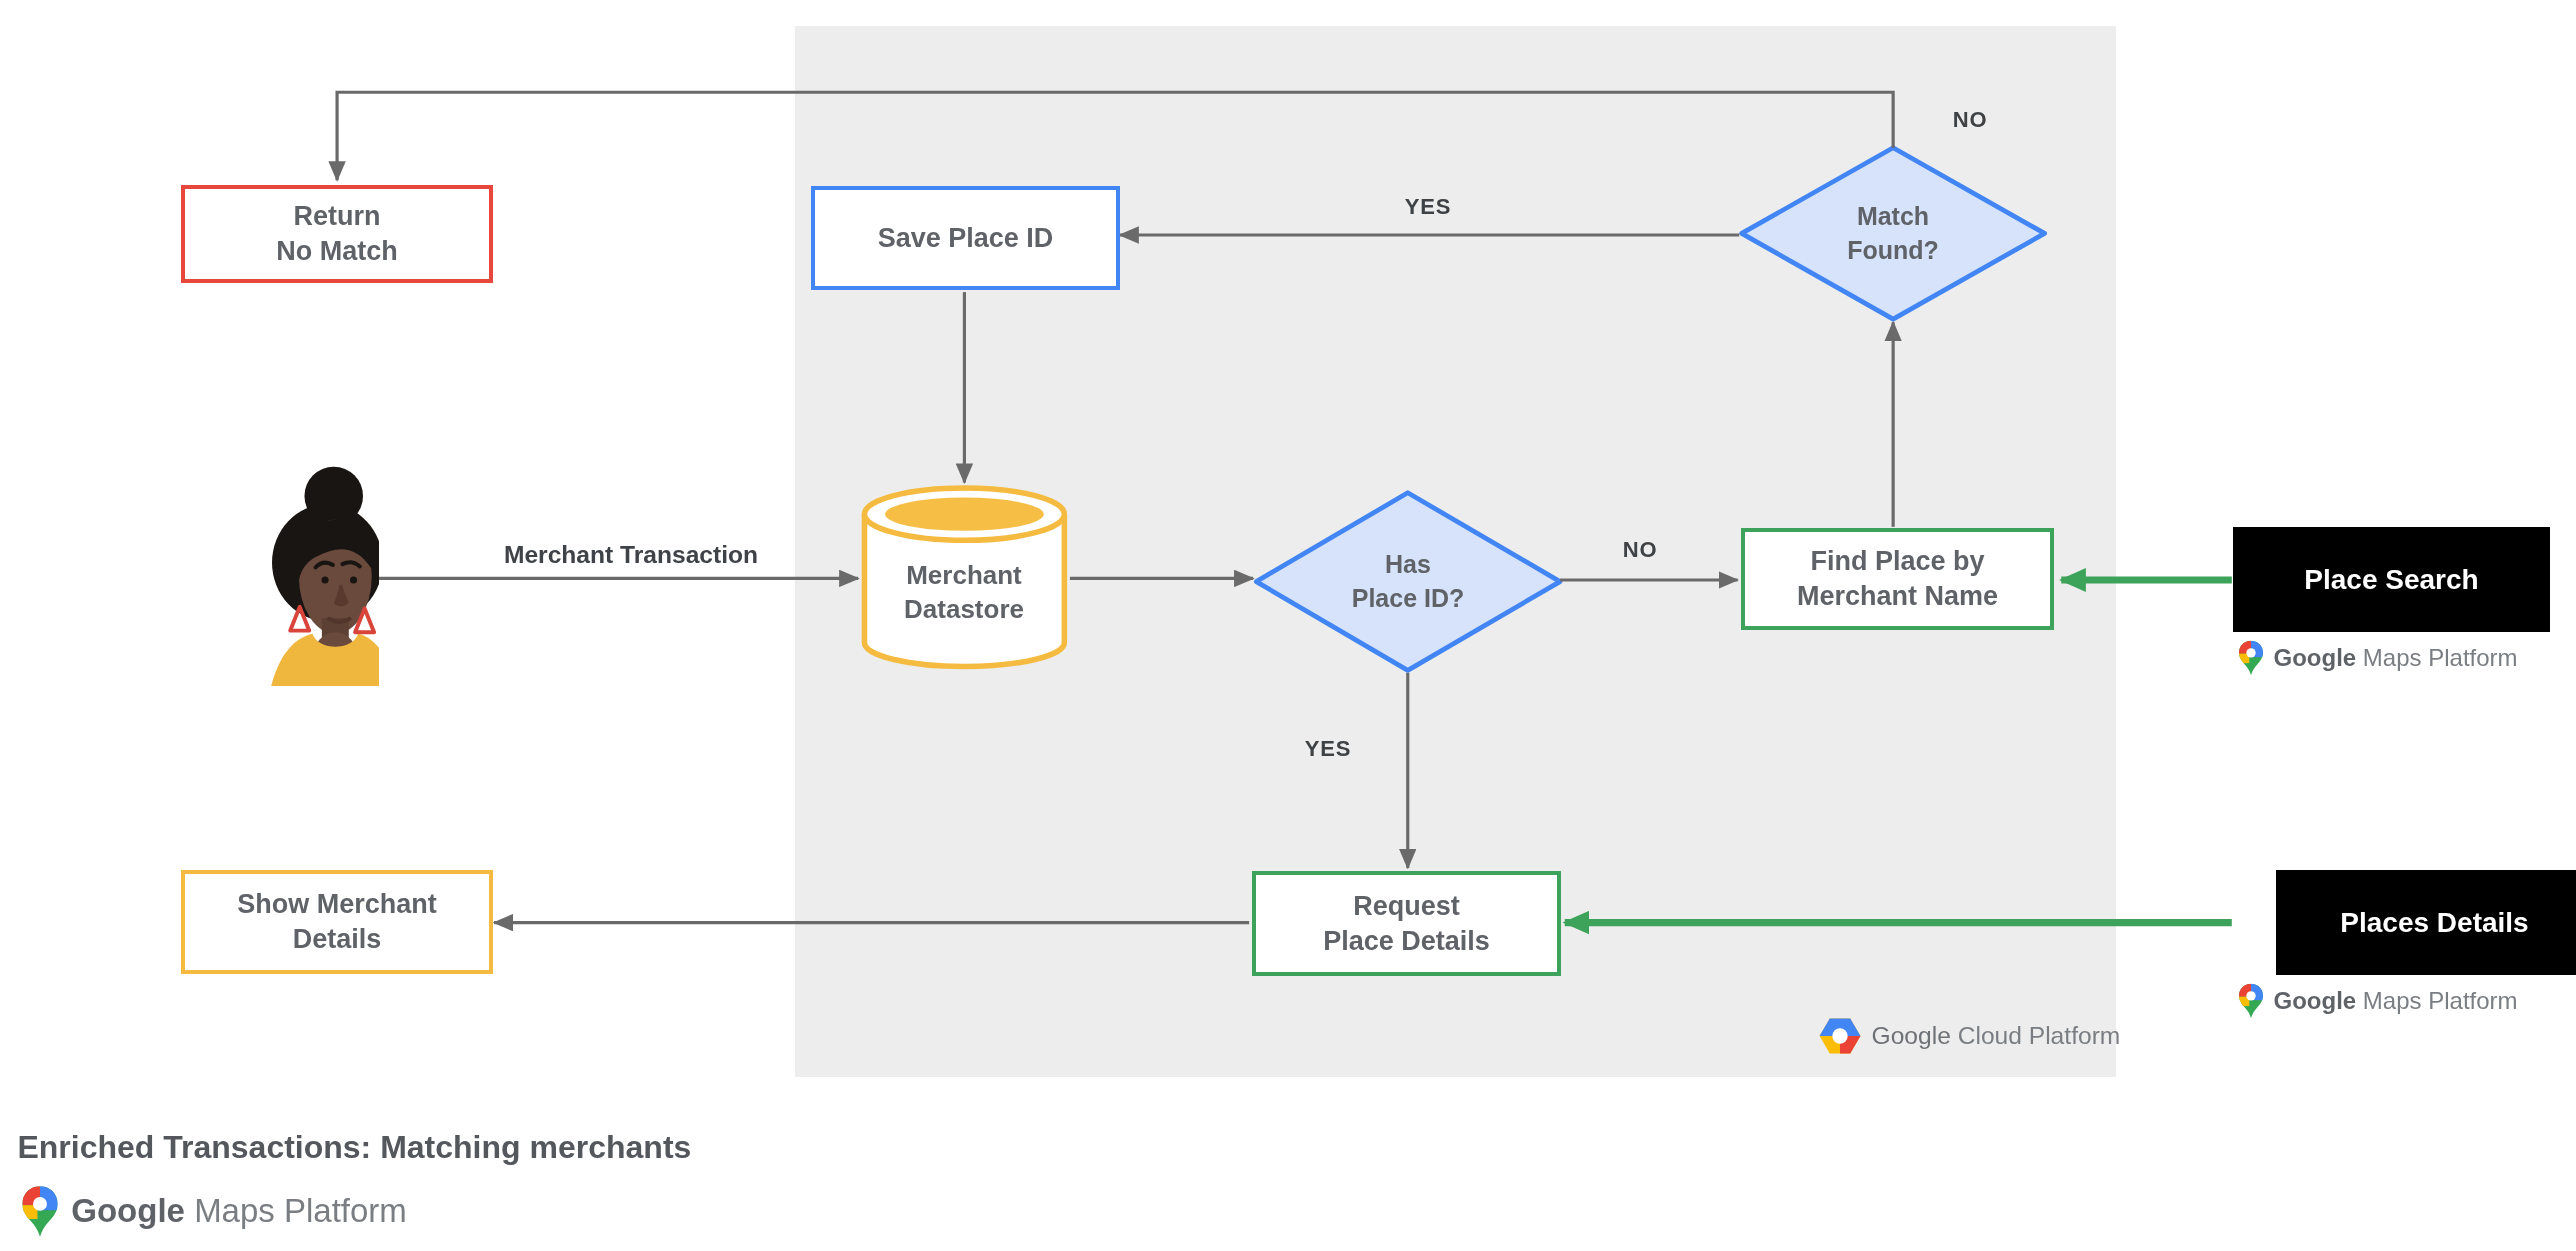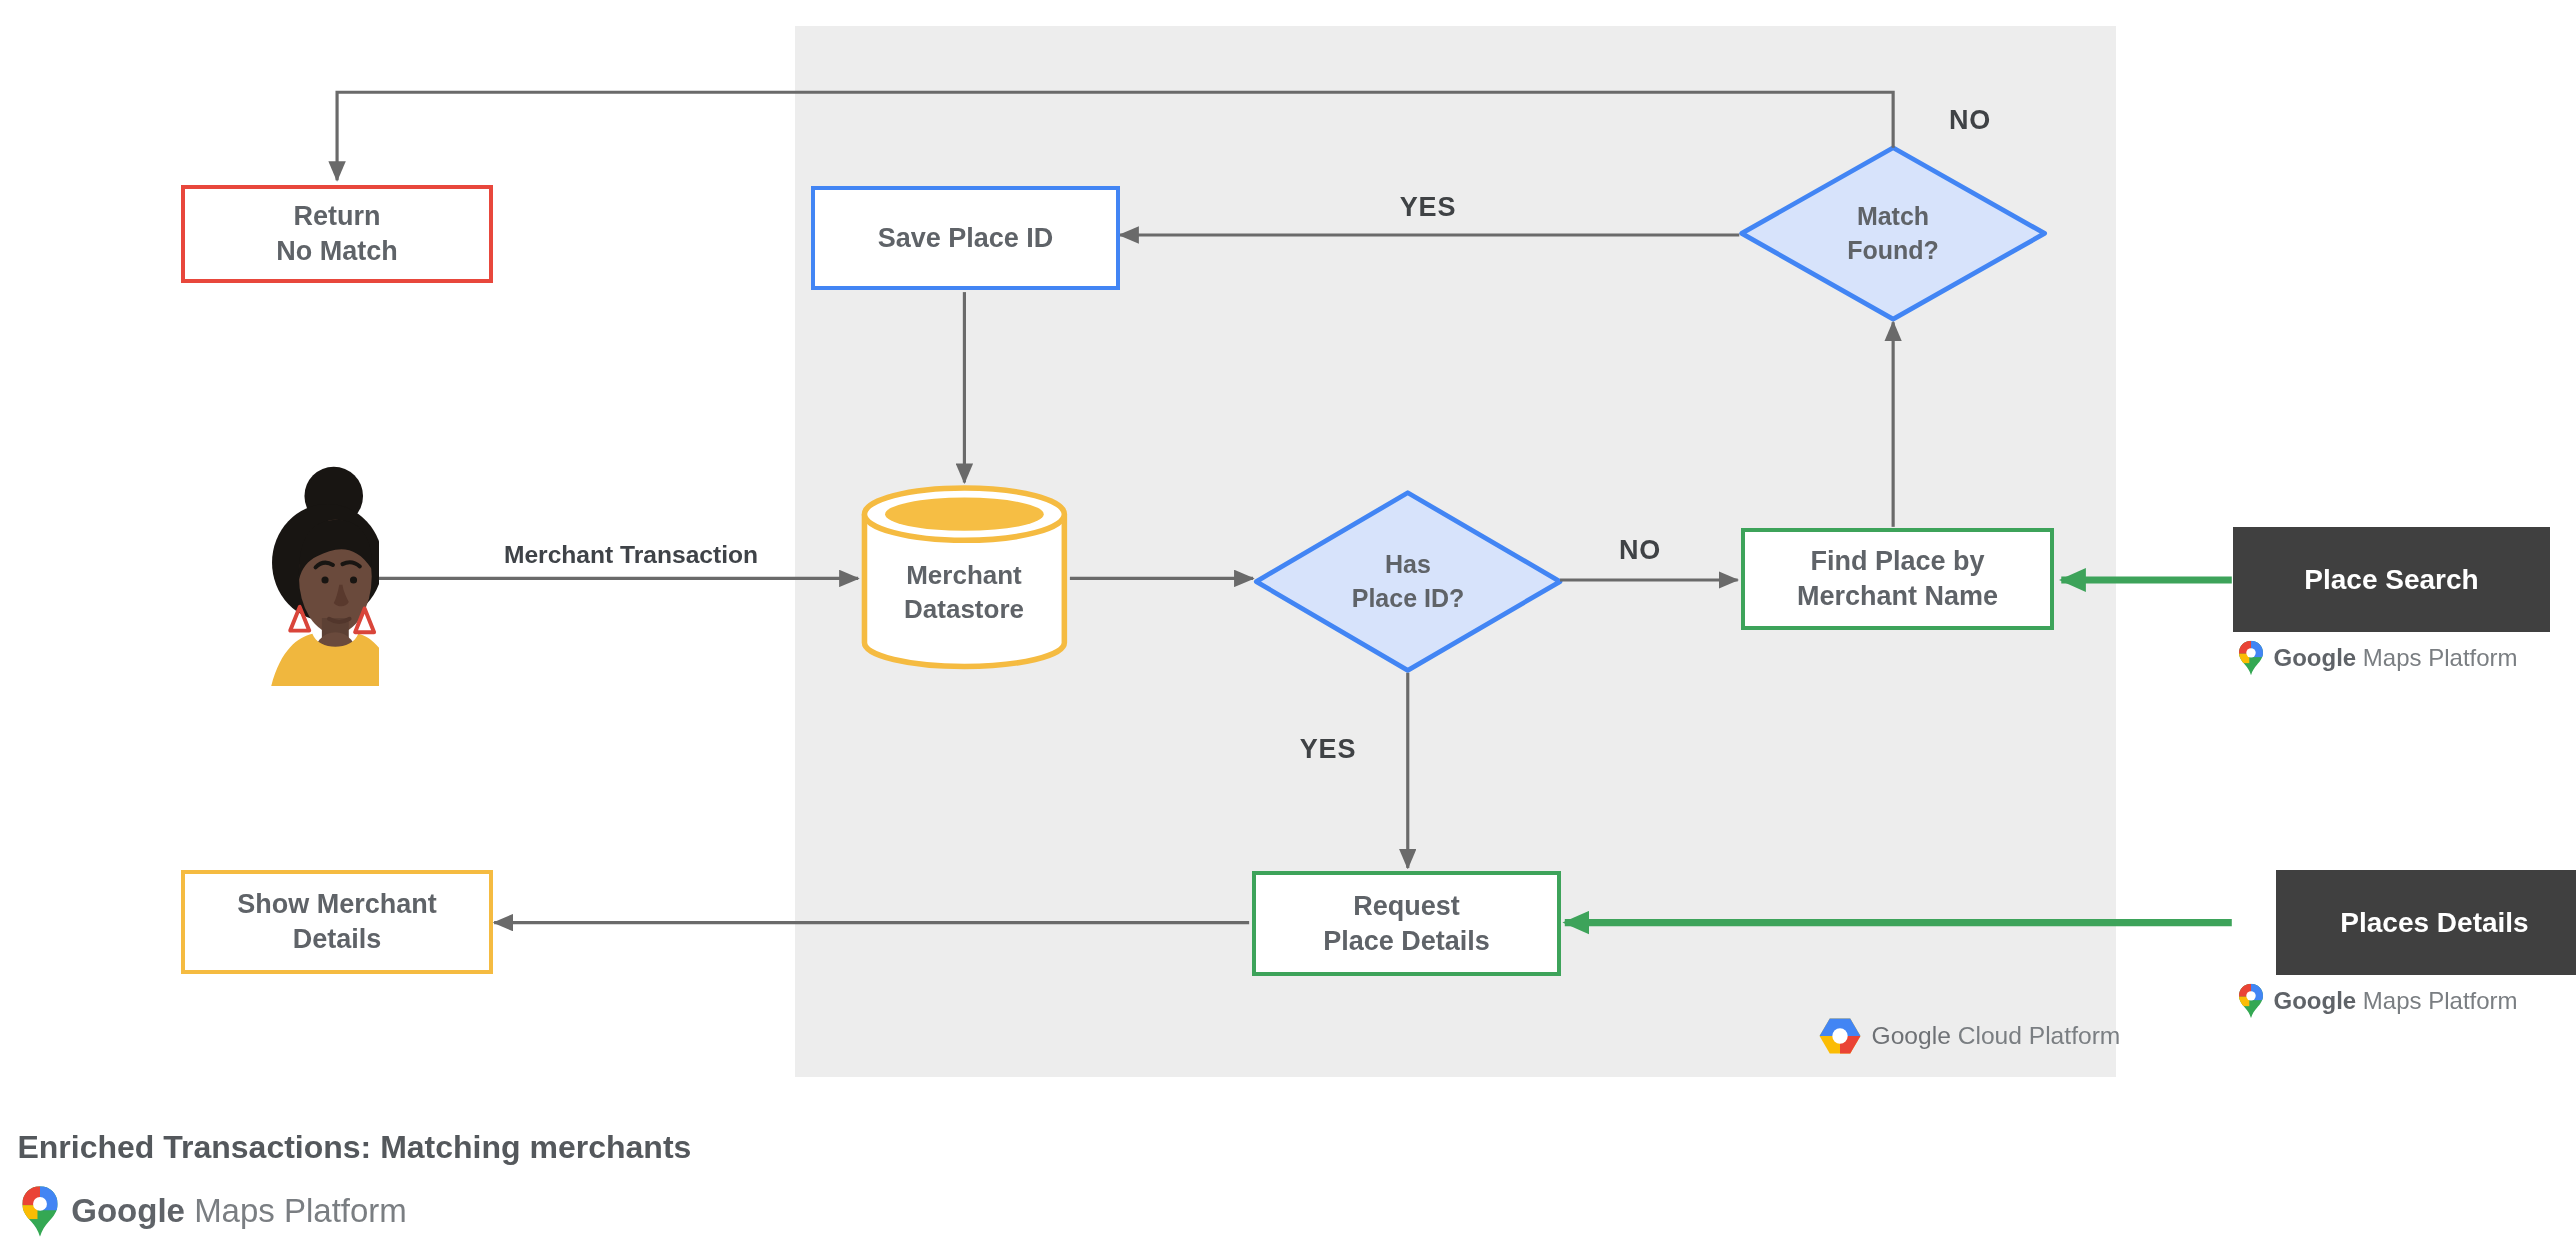--- a/index.html
+++ b/index.html
@@ -11,27 +11,27 @@
             background:#EDEDED; z-index:0; }
   svg.connectors { position:absolute; left:0; top:0; z-index:1; }
 
   .box { position:absolute; box-sizing:border-box; background:#ffffff; z-index:2;
          display:flex; flex-direction:column; justify-content:center; align-items:center;
          text-align:center; font-weight:700; font-size:27px; line-height:35px; color:#5F6368; }
   .border-red    { border:4.8px solid #E8473C; }
   .border-blue   { border:4.8px solid #4285F4; }
   .border-green  { border:4.8px solid #3DA35A; }
   .border-yellow { border:4.8px solid #F5BB41;align-items:center; }
-  .solid-green   { background:#404040; color:#ffffff; border:none; font-size:28px; }
+  .solid-green   { background:#000000; color:#ffffff; border:none; font-size:28px; }
 
   .shape-label { position:absolute; z-index:2; transform:translate(-50%,-50%);
                  text-align:center; font-weight:700; font-size:26px; line-height:34px;
                  color:#5F6368; white-space:nowrap; }
   .edge-label { position:absolute; z-index:2; transform:translate(-50%,-50%);
-                font-weight:700; font-size:27px; color:#3F4245; letter-spacing:0.8px;
+                font-weight:700; font-size:22px; color:#3F4245; letter-spacing:0.8px;
                 white-space:nowrap; }
   .edge-label.big { font-size:24.6px; letter-spacing:0; color:#3F4348; }
 
   .brandrow { position:absolute; z-index:2; display:flex; align-items:center; }
   .brandrow .btext { white-space:nowrap; }
   .gmp-side { gap:9.5px; }
   .gmp-side .btext { font-size:24px; }
   .gcp-row  { gap:9.5px; }
   .gcp-row .btext { font-size:24.6px; }
   .gmp-bottom { gap:12.7px; }

